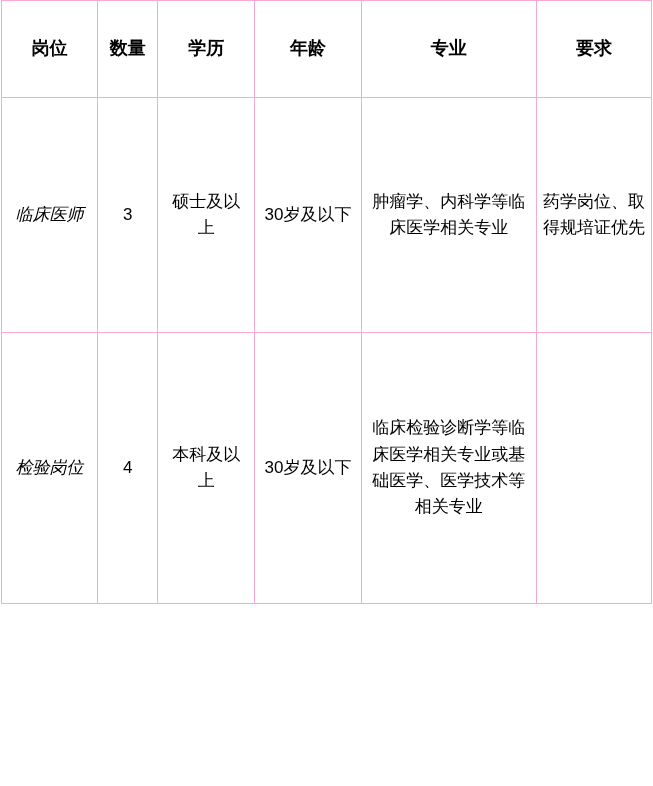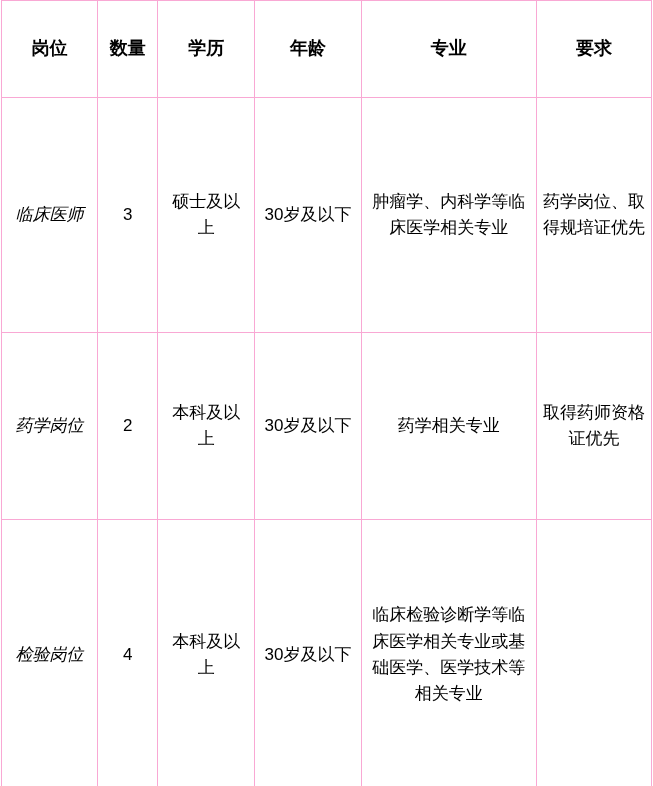--- a/index.html
+++ b/index.html
@@ -81,28 +81,20 @@
     </thead>
     <tbody>
       <tr class="row-1">
         <td class="pos-cell">临床医师</td>
         <td class="num-cell">3</td>
         <td>硕士及以上</td>
         <td>30岁及以下</td>
         <td>肿瘤学、内科学等临床医学相关专业</td>
         <td>药学岗位、取得规培证优先</td>
       </tr>
-      <tr class="row-2">
-        <td class="pos-cell">药学岗位</td>
-        <td class="num-cell">2</td>
-        <td>本科及以上</td>
-        <td>30岁及以下</td>
-        <td>药学相关专业</td>
-        <td>取得药师资格证优先</td>
-      </tr>
       <tr class="row-3">
         <td class="pos-cell">检验岗位</td>
         <td class="num-cell">4</td>
         <td>本科及以上</td>
         <td>30岁及以下</td>
         <td>临床检验诊断学等临床医学相关专业或基础医学、医学技术等相关专业</td>
         <td></td>
       </tr>
 
     </tbody>

